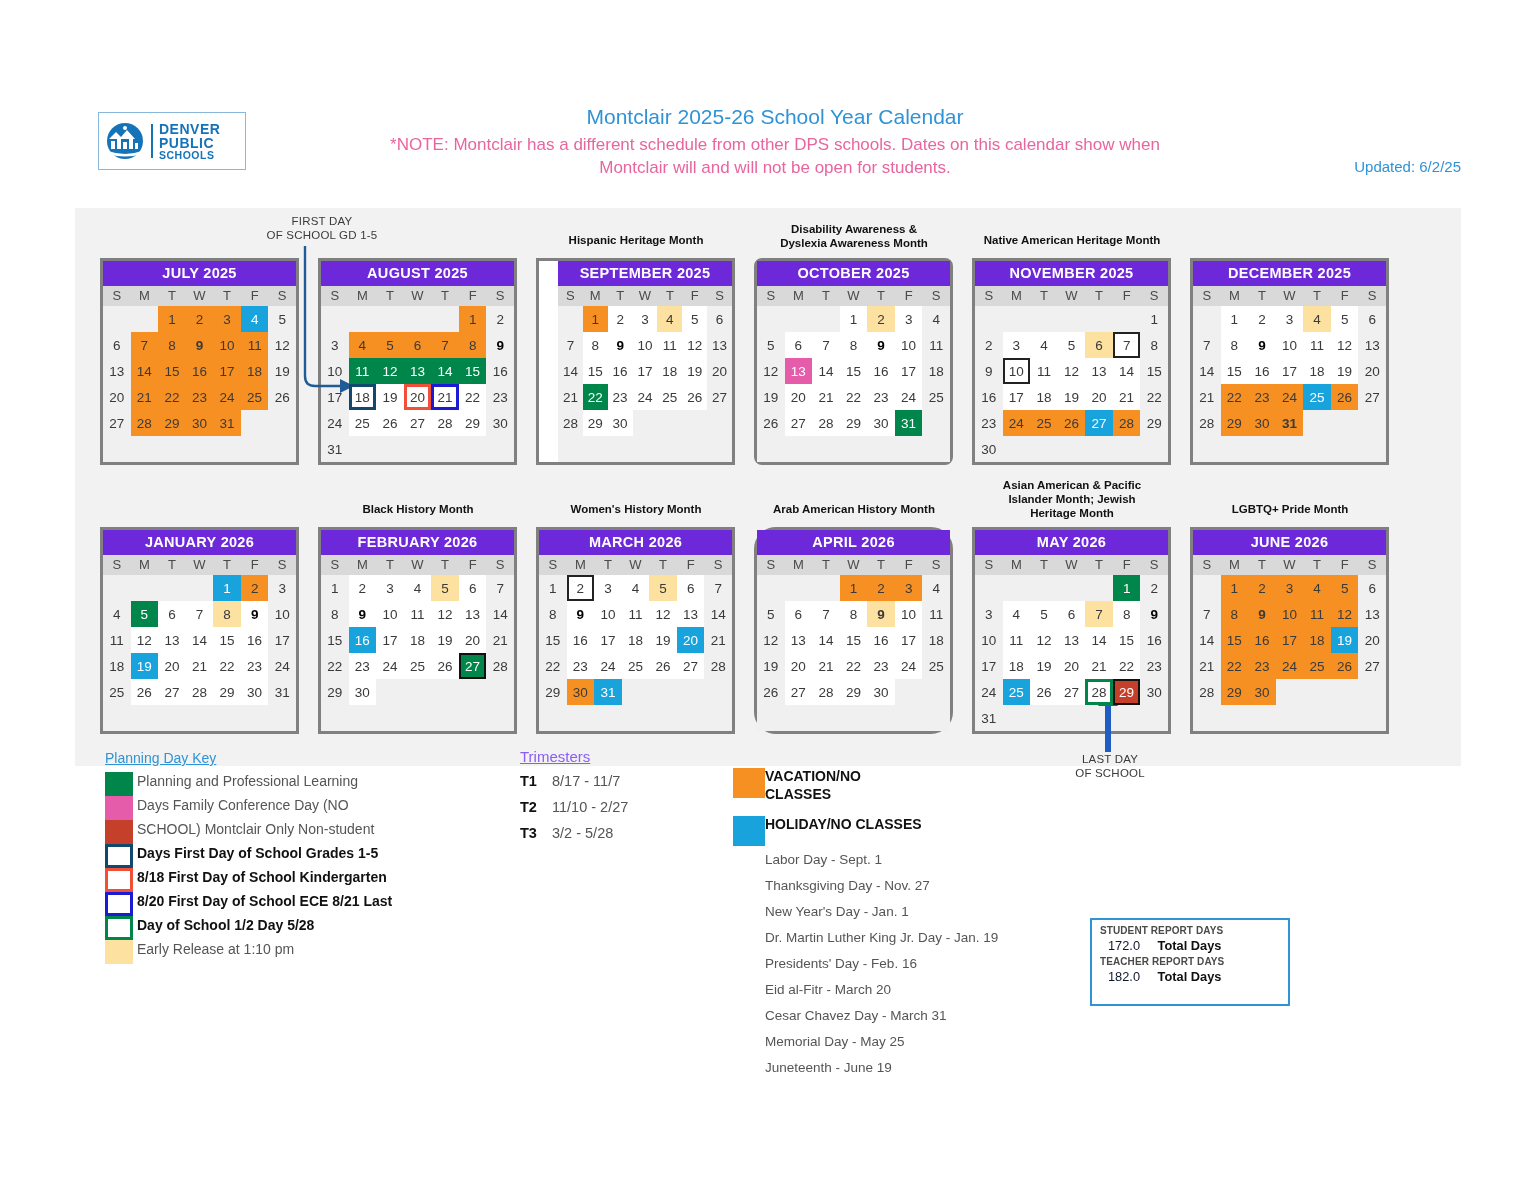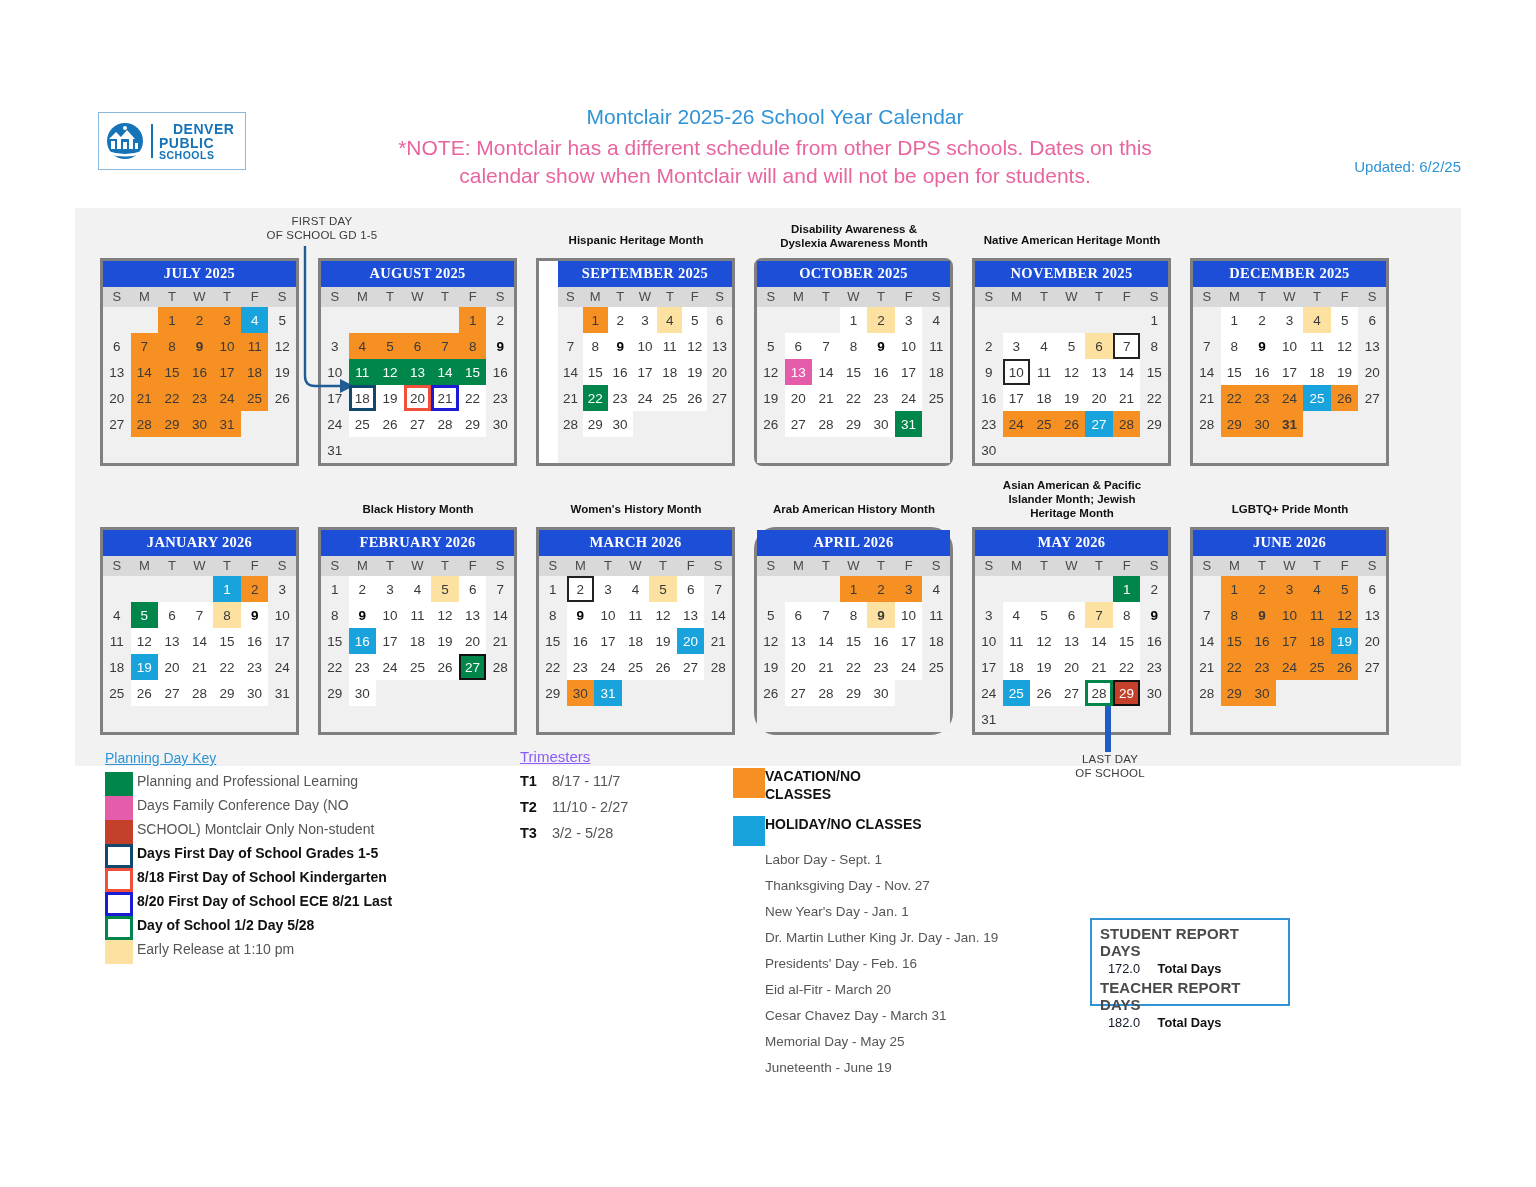--- a/index.html
+++ b/index.html
@@ -18,52 +18,52 @@
   .logo-box {
     position:absolute; left:98px; top:112px; width:148px; height:58px;
     border:1px solid #8ab8dc; background:#fff;
     display:flex; align-items:center; padding:4px 6px;
   }
   .logo-mark { width:40px; height:40px; flex:0 0 40px; position:relative; }
   .logo-mark svg { width:40px; height:40px; display:block; }
   .logo-divider { width:2px; height:34px; background:#1573b8; margin:0 6px; flex:0 0 2px;}
   .logo-words { display:flex; flex-direction:column; justify-content:center; line-height:1.0; }
   .logo-words span { color:#1573b8; font-weight:bold; letter-spacing:.5px; }
-  .lw1 { font-size:14px;margin-left:14px; }
+  .lw1 { font-size:14px; }
   .lw2 { font-size:14px; }
   .lw3 { font-size:10.5px; letter-spacing:1.3px; }
 
   .title {
     position:absolute; left:380px; top:105px; width:790px;
     text-align:center; font-size:21px; color:#2f93d6;
   }
   .subtitle {
     position:absolute; left:380px; top:134px; width:790px;
-    text-align:center; font-size:21px; color:#e8659f; line-height:1.35;
+    text-align:center; font-size:17px; color:#e8659f; line-height:1.35;
   }
   .updated {
     position:absolute; right:75px; top:158px;
     font-size:15px; color:#2f93d6;
   }
 
   
   .cal-panel {
     position:absolute; left:75px; top:208px; width:1386px; height:558px;
     background:#f2f2f2;
   }
 
   .month {
     position:absolute;
     width:199px;
     background:#ffffff;
     border:3px solid #808080;
   }
   .month-title {
-    background:#1d4ed8; color:#fff; font-weight:bold; font-size:14.5px;
-    text-align:center; padding:4px 0 5px; letter-spacing:.3px;font-family:Liberation Serif, serif;
+    background:#6d28d9; color:#fff; font-weight:bold; font-size:14.5px;
+    text-align:center; padding:4px 0 5px; letter-spacing:.3px;
   }
   .dow {
     display:grid; grid-template-columns:repeat(7,1fr);
     background:#d9d9d9; color:#4a4a4a; font-size:13px;
   }
   .dow div { text-align:center; padding:2px 0 3px; }
   .grid {
     display:grid; grid-template-columns:repeat(7,1fr);
     background:#f0f0f0;
   }
@@ -145,21 +145,21 @@
   .hol-list li {
     list-style:none; font-size:13.5px; color:#555; margin:0 0 11px 32px;
   }
   .hol-list { padding:0; margin-left:0; }
 
   
   .report {
     position:absolute; left:1090px; top:918px; width:200px; height:88px;
     border:2px solid #2f93d6; background:#fff; padding:5px 8px;
   }
-  .report-h { font-size:15px; font-weight:bold; color:#4a4a4a; letter-spacing:.1px; }
+  .report-h { font-size:10px; font-weight:bold; color:#4a4a4a; letter-spacing:.1px; }
   .report-r { font-size:12.8px; margin:2px 0 3px 0; }
   .report-n { color:#0f172a; margin-left:8px; }
   .report-t { font-weight:bold; color:#111; margin-left:14px; }
 </style>
 </head>
 <body>
 
 <div class="header">
 
   <div class="logo-box">

